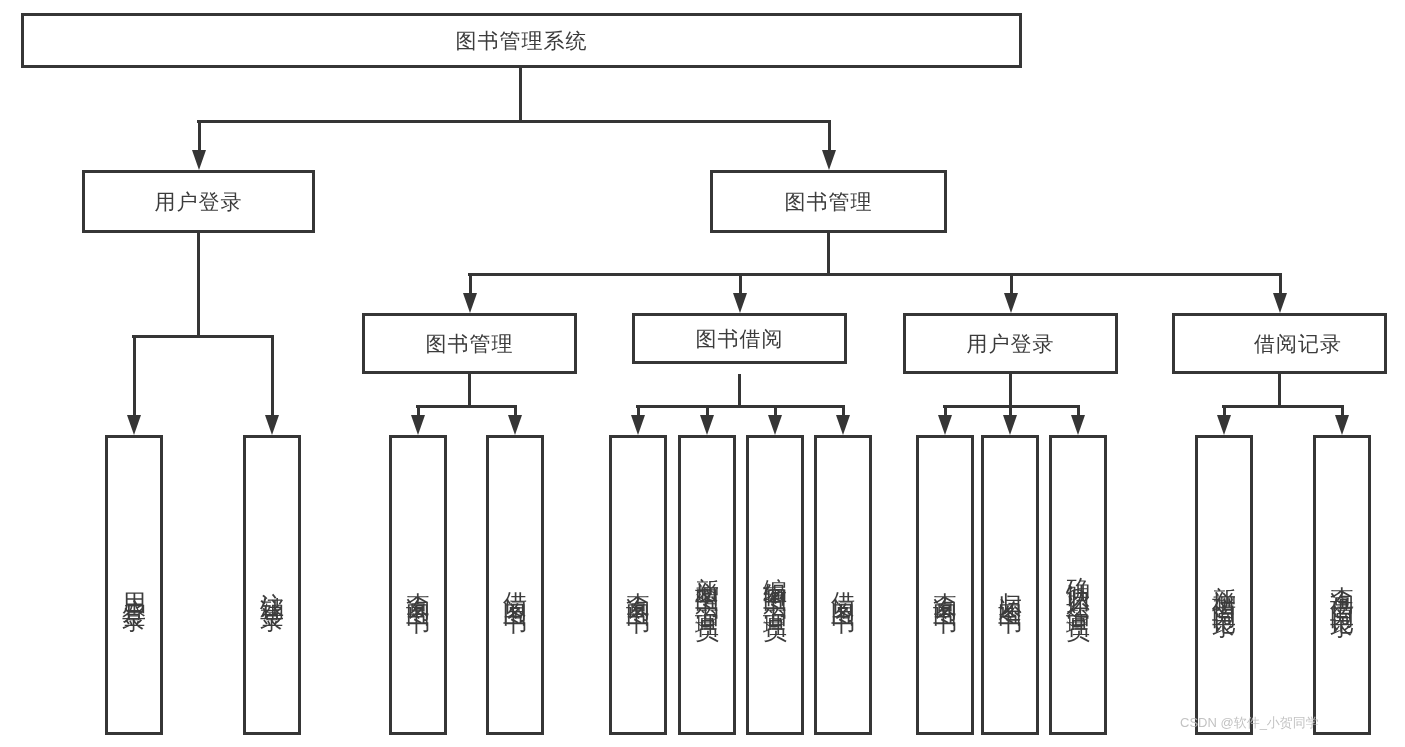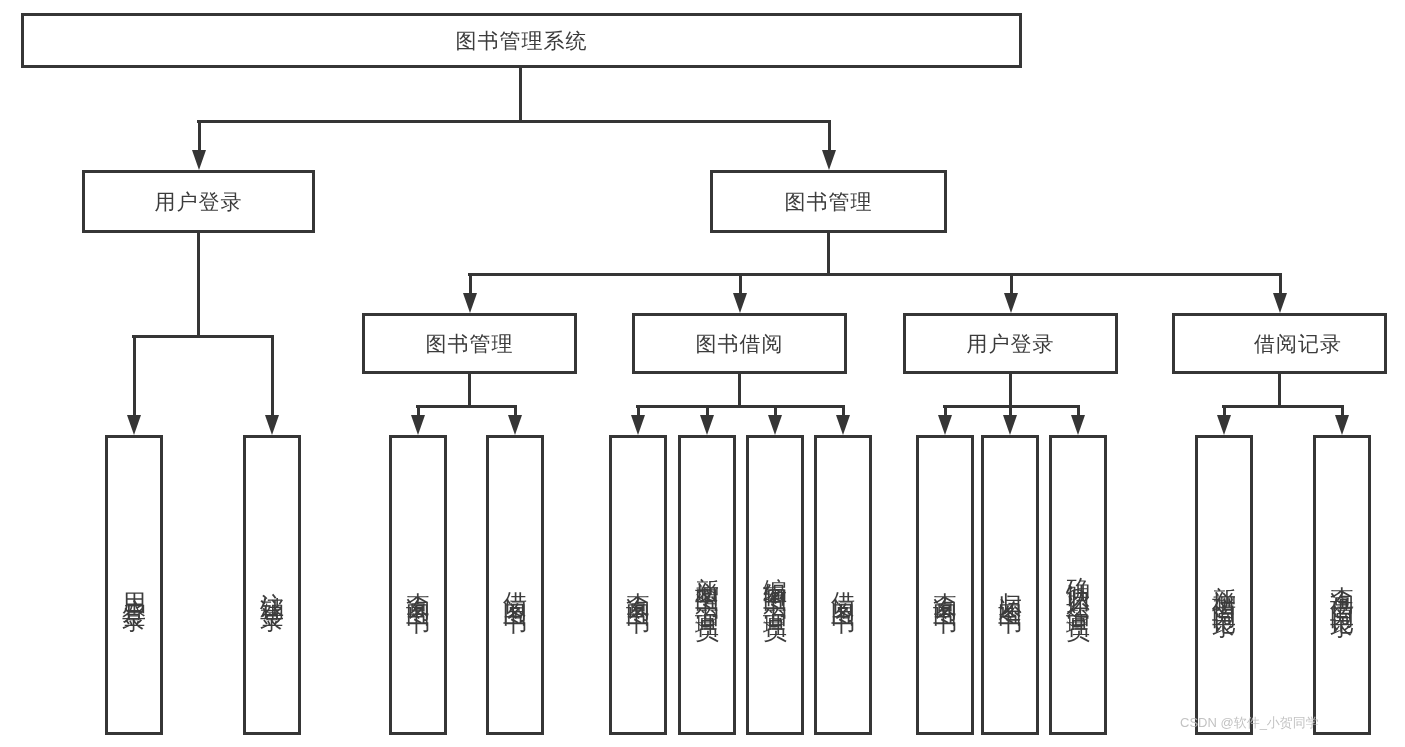--- a/index.html
+++ b/index.html
@@ -76,21 +76,21 @@
   <div class="vline" style="left:827px;top:233px;height:43px;"></div>
   <div class="hline" style="left:468px;top:273px;width:813px;"></div>
   <div class="arrow" style="left:463px;top:273px;height:40px;"></div>
   <div class="arrow" style="left:733px;top:273px;height:40px;"></div>
   <div class="arrow" style="left:1004px;top:273px;height:40px;"></div>
   <div class="arrow" style="left:1273px;top:273px;height:40px;"></div>
 
   <div class="node h-node" style="left:362px;top:313px;width:215px;height:61px;">
     <span>图书管理</span>
   </div>
-  <div class="node h-node" style="left:632px;top:313px;width:215px;height:61px;">
+  <div class="node h-node" style="left:632px;top:313px;width:215px;height:51px;">
     <span>图书借阅</span>
   </div>
   <div class="node h-node" style="left:903px;top:313px;width:215px;height:61px;">
     <span>用户登录</span>
   </div>
   <div class="node h-node" style="left:1172px;top:313px;width:215px;height:61px;padding-left:37px;">
     <span>借阅记录</span>
   </div>
 
   <div class="vline" style="left:468px;top:374px;height:34px;"></div>

